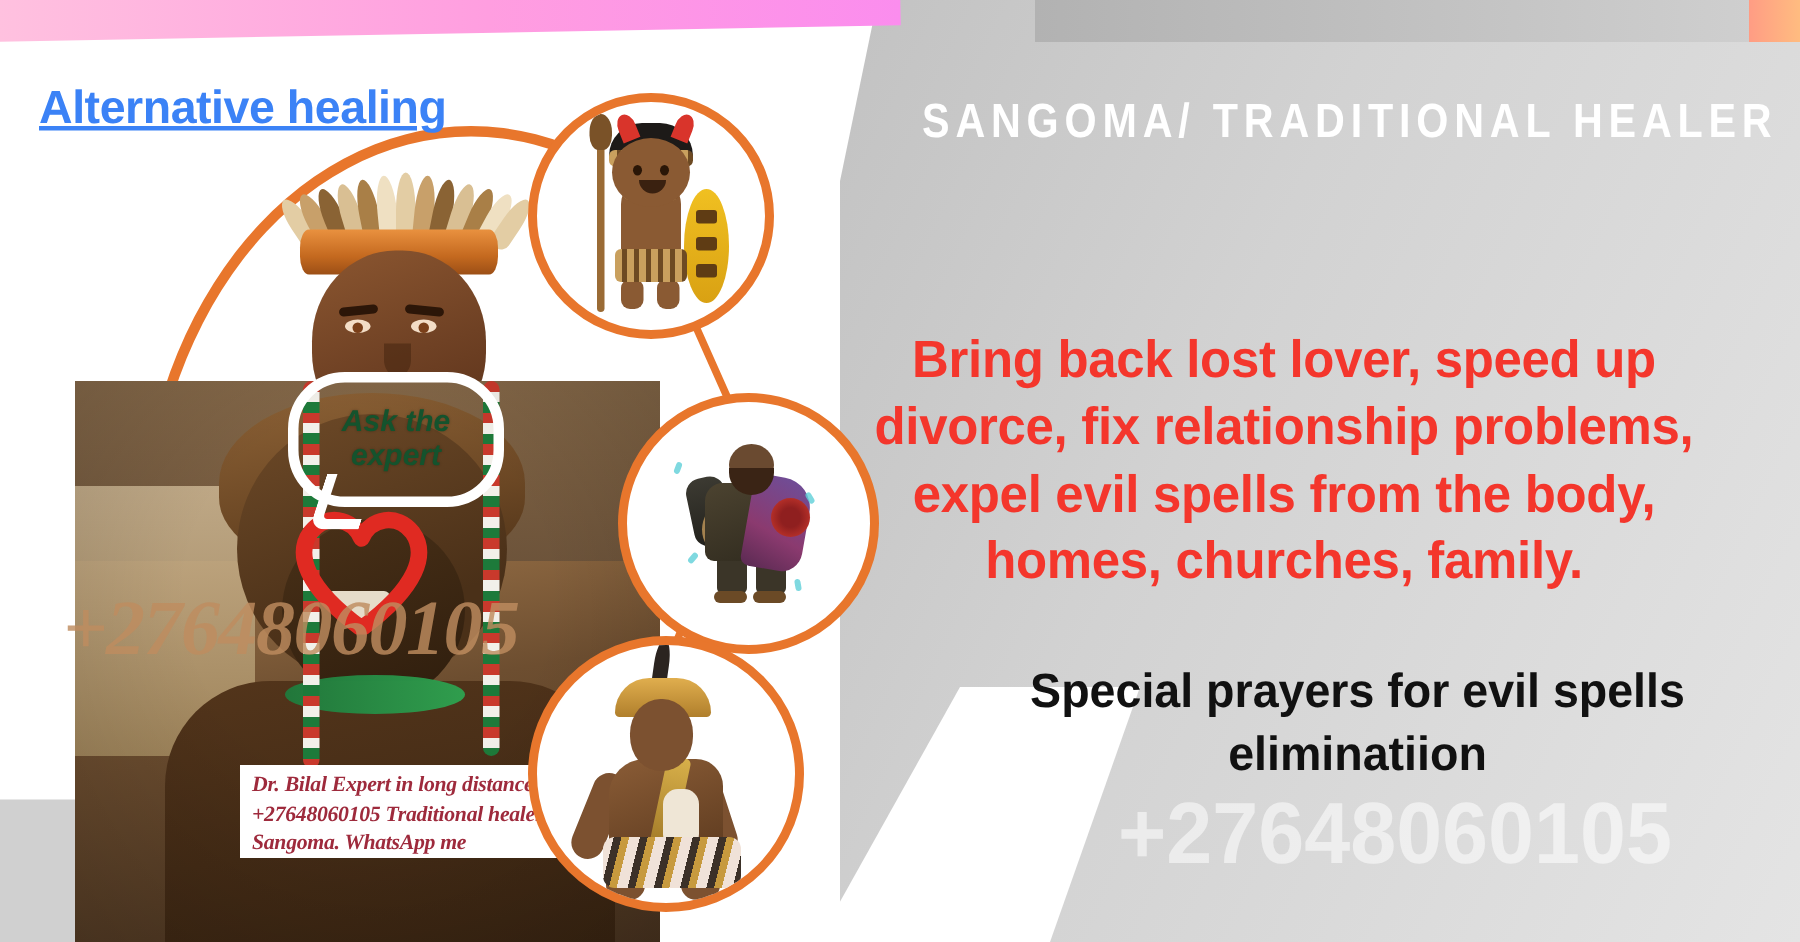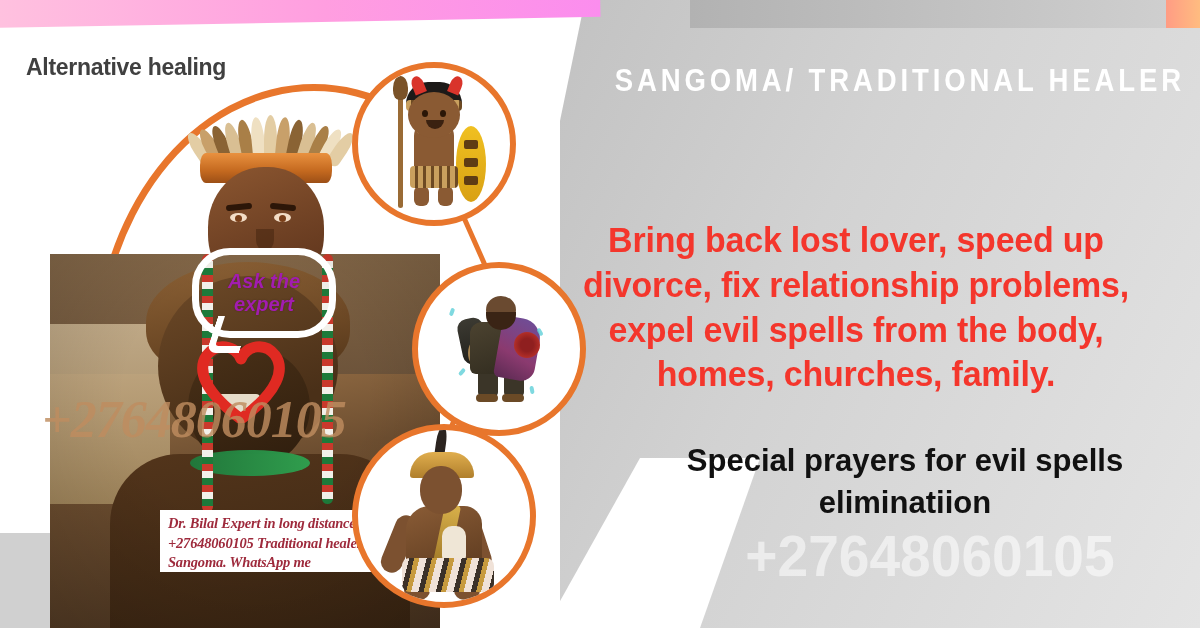--- a/index.html
+++ b/index.html
@@ -82,21 +82,21 @@
     position:absolute;left:650px;top:522px;width:560px;z-index:7;
     font-size:58px;font-weight:bold;color:rgba(255,255,255,0.55);
     text-align:center;letter-spacing:0px;white-space:nowrap;
     font-family:"Liberation Sans Narrow","Liberation Sans",sans-serif;
     transform:scaleX(0.95);transform-origin:center top;
   }
 
   
   .althealing{
     position:absolute;left:26px;top:54px;z-index:12;
-    font-size:23px;font-weight:bold;color:#404040;letter-spacing:-0.3px;
+    font-size:31px;font-weight:bold;color:#3b82f6;letter-spacing:-0.3px;text-decoration:underline;
   }
 
   
   .arc{
     position:absolute;left:92px;top:84px;width:430px;height:560px;z-index:3;
     border:7px solid #e8762c;border-radius:50%;
     background:transparent;
   }
   .arcmask{
     position:absolute;left:430px;top:84px;width:130px;height:560px;z-index:4;
@@ -196,21 +196,21 @@
     position:absolute;left:193px;top:333px;width:96px;height:90px;z-index:9;
   }
   
   .bubble{
     position:absolute;left:192px;top:248px;width:130px;height:76px;z-index:10;
     border:7px solid #ffffff;border-radius:38px;
     display:flex;align-items:center;justify-content:center;
     background:transparent;
   }
   .bubble-text{
-    font-size:20px;font-weight:bold;font-style:italic;color:#a21caf;
+    font-size:20px;font-weight:bold;font-style:italic;color:#14532d;
     text-align:center;line-height:1.15;text-shadow:0 0 2px rgba(0,0,0,.25);
   }
   .bubble-tail{
     position:absolute;left:212px;top:316px;width:26px;height:30px;z-index:10;
     border-left:7px solid #ffffff;border-bottom:7px solid #ffffff;
     transform:skewX(-18deg);border-radius:0 0 0 10px;
   }
 
   
   .photowm{

